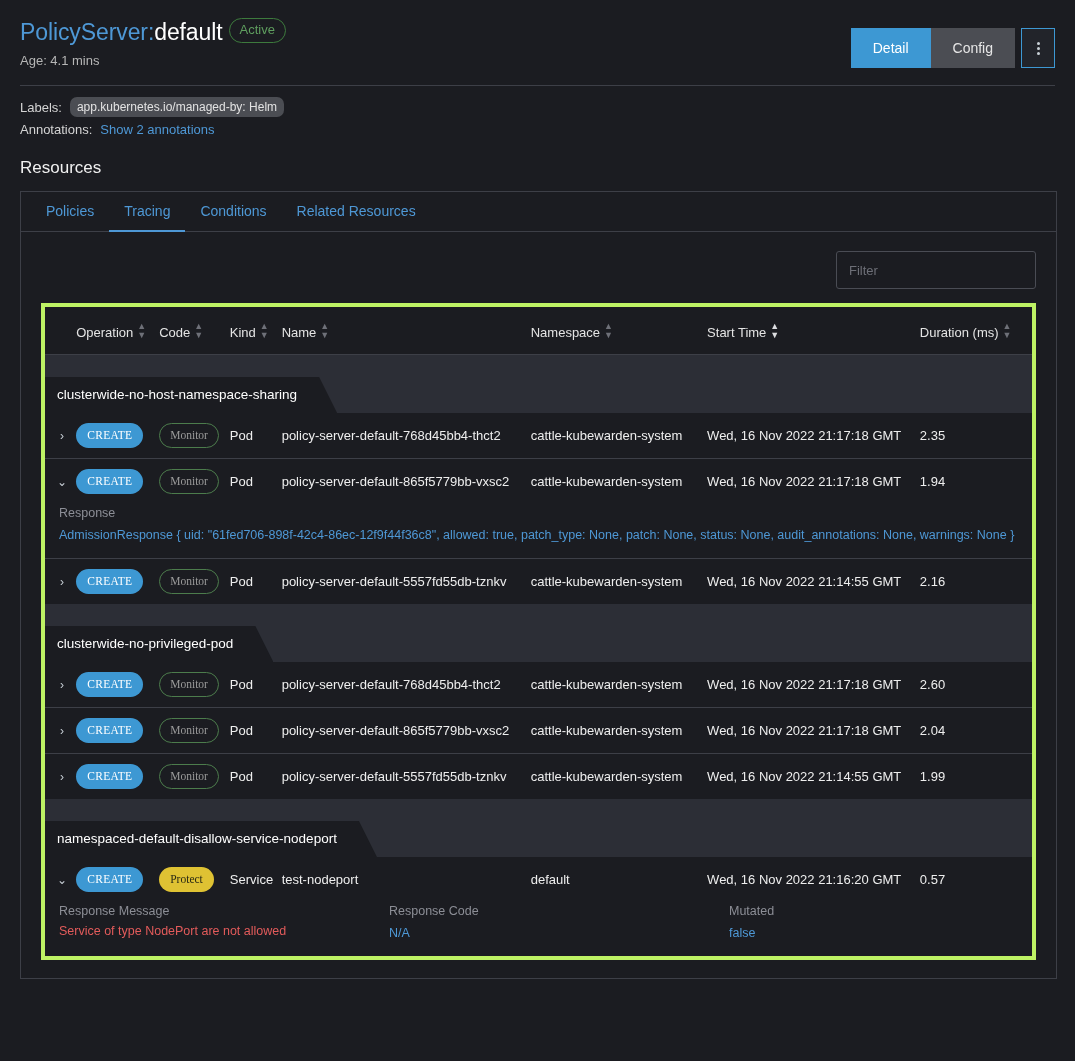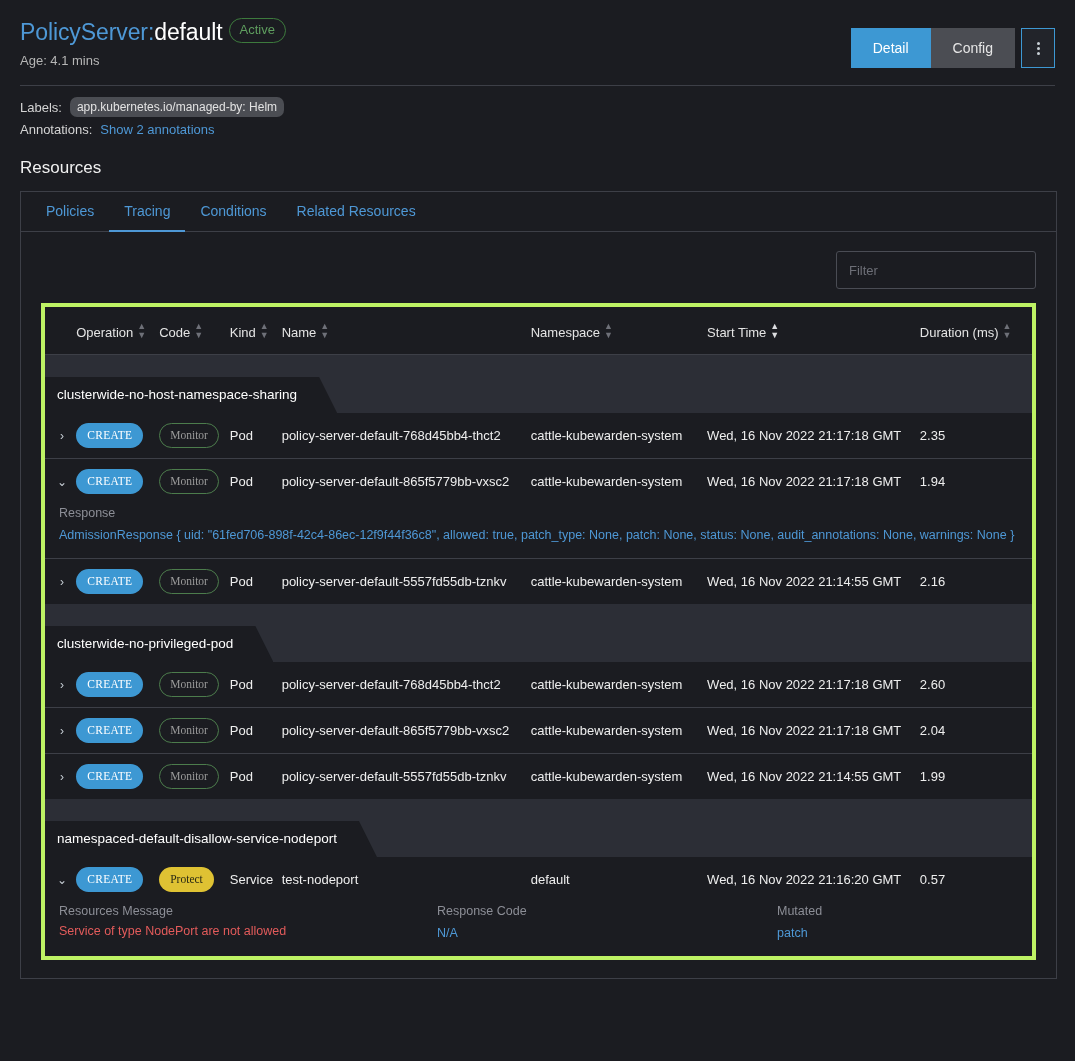--- a/index.html
+++ b/index.html
@@ -237,21 +237,21 @@
     border-top: none;
     background: #1b1c21;
     padding: 0 0 14px 0;
   }
   .detail-inner { padding: 2px 14px 0 14px; }
   .detail-label { color: #8c8e96; font-size: 12.5px; margin-bottom: 6px; }
   .detail-value-link { color: #4e98d6; font-size: 12.5px; line-height: 18px; }
   .detail-value-red { color: #e35b5b; font-size: 12.5px; }
   .detail-grid { display: flex; }
   .detail-col-1 { width: 330px; }
-  .detail-col-2 { width: 340px; margin-left: 48px; }
+  .detail-col-2 { width: 340px; }
   .detail-col-3 { flex: 1; }
 </style>
 </head>
 <body>
 
 <div class="page">
 
   <div class="masthead">
     <div class="title-row">
       <div class="title">
@@ -489,30 +489,30 @@
               </td>
               <td class="dur">
                 <div class="cell-wrap">0.57</div>
               </td>
             </tr>
             <tr class="detail-row">
               <td colspan="8">
                 <div class="detail-inner">
                   <div class="detail-grid">
                     <div class="detail-col-1">
-                      <div class="detail-label">Resources Message</div>
+                      <div class="detail-label">Response Message</div>
                       <div class="detail-value-red">Service of type NodePort are not allowed</div>
                     </div>
                     <div class="detail-col-2">
                       <div class="detail-label">Response Code</div>
                       <div class="detail-value-link">N/A</div>
                     </div>
                     <div class="detail-col-3">
                       <div class="detail-label">Mutated</div>
-                      <div class="detail-value-link">patch</div>
+                      <div class="detail-value-link">false</div>
                     </div>
                   </div>
                 </div>
               </td>
             </tr>
           </tbody>
       </table>
     </div>
   </div>
 </div>

